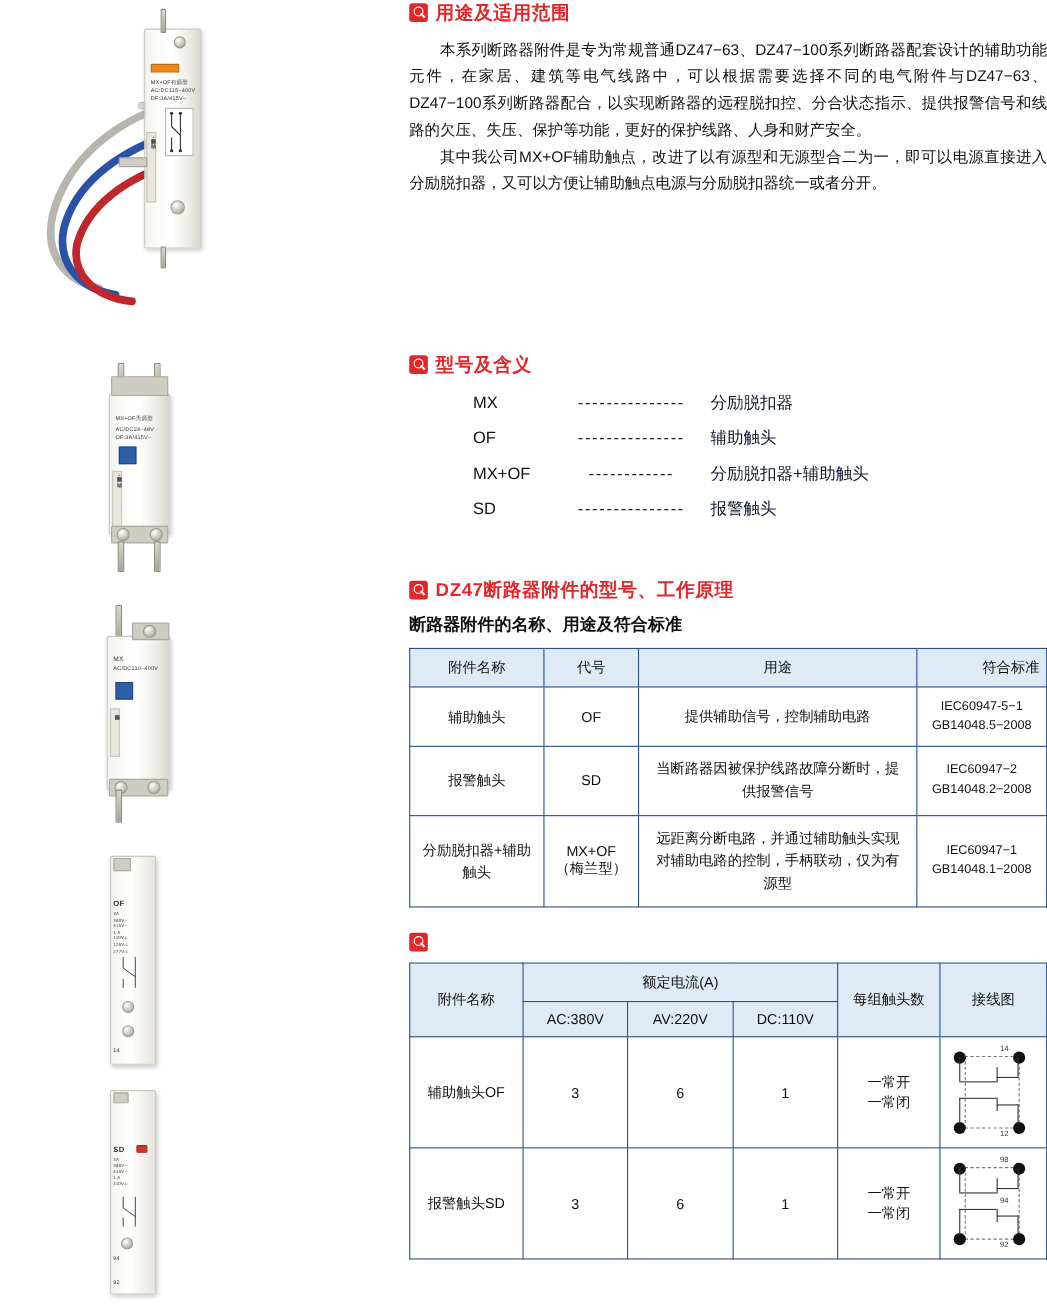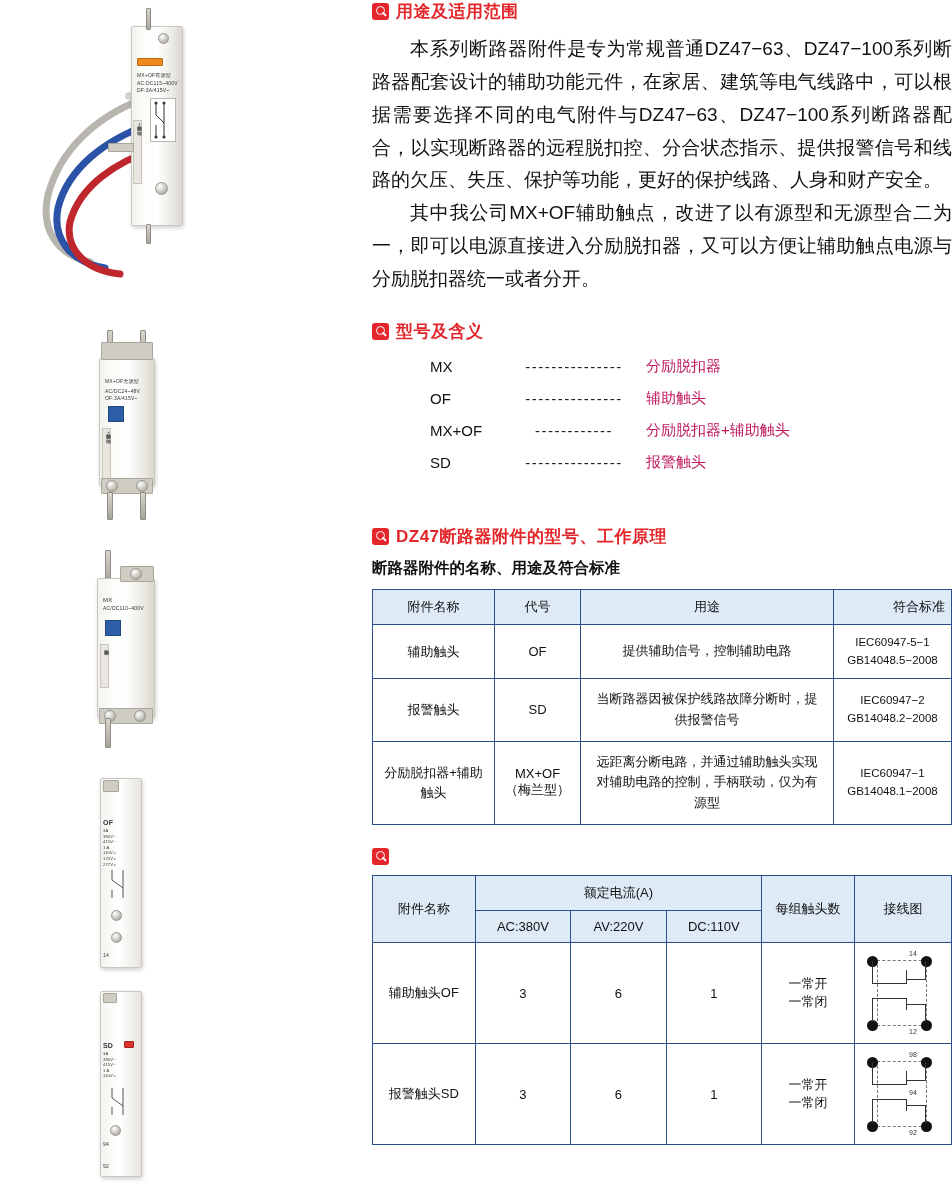--- a/index.html
+++ b/index.html
@@ -131,21 +131,21 @@
     transform: rotate(45deg);
   }
   .sec-title {
     color: #e3262a;
     font-size: 17px;
     font-weight: bold;
     letter-spacing: 0.5px;
   }
 
   .body-text {
-    font-size: 19px;
+    font-size: 14px;
     line-height: 1.73;
     color: #111;
     text-align: justify;
   }
   .body-text p { margin: 0; text-indent: 2em; }
 
   
   .model-list {
     margin: 14px 0 0 58px;
     font-size: 15px;
@@ -164,21 +164,21 @@
     flex: none;
     width: 116px;
     text-align: center;
     letter-spacing: 1.5px;
     color: #222;
     overflow: hidden;
     white-space: nowrap;
   }
   .model-name {
     margin-left: 14px;
-    color: #be185d;
+    color: #0f172a;
     white-space: nowrap;
     text-align: right;
   }
 
   .sub-head {
     font-size: 15.5px;
     font-weight: bold;
     color: #111;
     margin: 2px 0 10px 0;
   }

